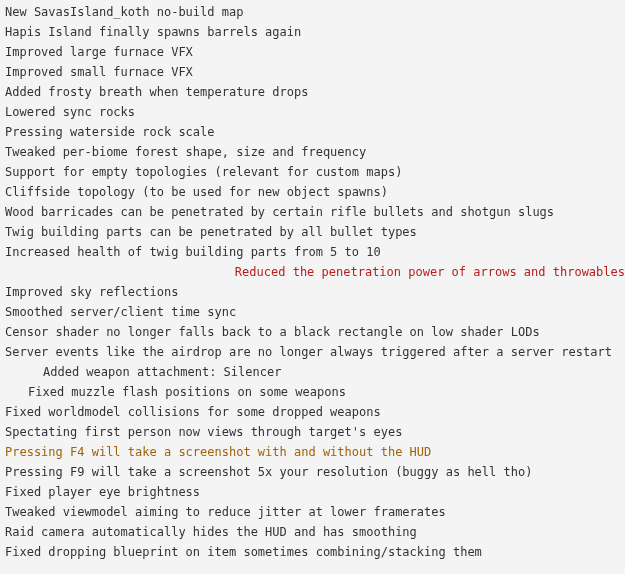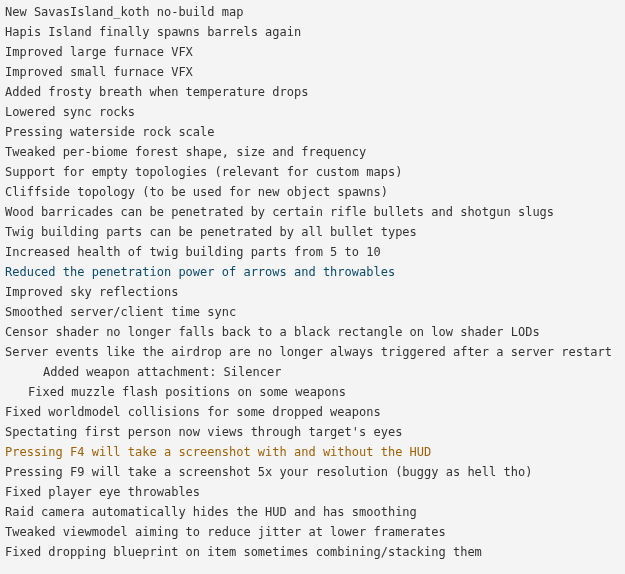--- a/index.html
+++ b/index.html
@@ -44,29 +44,29 @@
       <li class="changelog-entry" style="color: rgb(51, 51, 51);">Improved small furnace VFX</li>
       <li class="changelog-entry" style="color: rgb(51, 51, 51);">Added frosty breath when temperature drops</li>
       <li class="changelog-entry" style="color: rgb(51, 51, 51);">Lowered sync rocks</li>
       <li class="changelog-entry" style="color: rgb(51, 51, 51);">Pressing waterside rock scale</li>
       <li class="changelog-entry" style="color: rgb(51, 51, 51);">Tweaked per-biome forest shape, size and frequency</li>
       <li class="changelog-entry" style="color: rgb(51, 51, 51);">Support for empty topologies (relevant for custom maps)</li>
       <li class="changelog-entry" style="color: rgb(51, 51, 51);">Cliffside topology (to be used for new object spawns)</li>
       <li class="changelog-entry" style="color: rgb(51, 51, 51);">Wood barricades can be penetrated by certain rifle bullets and shotgun slugs</li>
       <li class="changelog-entry" style="color: rgb(51, 51, 51);">Twig building parts can be penetrated by all bullet types</li>
       <li class="changelog-entry" style="color: rgb(51, 51, 51);">Increased health of twig building parts from 5 to 10</li>
-      <li class="changelog-entry" style="color: #0c4a6e;">Reduced the penetration power of arrows and throwables</li>
+      <li class="changelog-entry" style="color: #b91c1c; text-align: right;">Reduced the penetration power of arrows and throwables</li>
       <li class="changelog-entry" style="color: rgb(51, 51, 51);">Improved sky reflections</li>
       <li class="changelog-entry" style="color: rgb(51, 51, 51);">Smoothed server/client time sync</li>
       <li class="changelog-entry" style="color: rgb(51, 51, 51);">Censor shader no longer falls back to a black rectangle on low shader LODs</li>
       <li class="changelog-entry" style="color: rgb(51, 51, 51);">Server events like the airdrop are no longer always triggered after a server restart</li>
       <li class="changelog-entry" style="color: rgb(51, 51, 51); padding-left: 43px;">Added weapon attachment: Silencer</li>
       <li class="changelog-entry" style="color: rgb(51, 51, 51); padding-left: 28px;">Fixed muzzle flash positions on some weapons</li>
       <li class="changelog-entry" style="color: rgb(51, 51, 51);">Fixed worldmodel collisions for some dropped weapons</li>
       <li class="changelog-entry" style="color: rgb(51, 51, 51);">Spectating first person now views through target's eyes</li>
       <li class="changelog-entry" style="color: #a16207;">Pressing F4 will take a screenshot with and without the HUD</li>
       <li class="changelog-entry" style="color: rgb(51, 51, 51);">Pressing F9 will take a screenshot 5x your resolution (buggy as hell tho)</li>
-      <li class="changelog-entry" style="color: rgb(51, 51, 51);">Fixed player eye throwables</li>
+      <li class="changelog-entry" style="color: rgb(51, 51, 51);">Fixed player eye brightness</li>
+      <li class="changelog-entry" style="color: rgb(51, 51, 51);">Tweaked viewmodel aiming to reduce jitter at lower framerates</li>
       <li class="changelog-entry" style="color: rgb(51, 51, 51);">Raid camera automatically hides the HUD and has smoothing</li>
-      <li class="changelog-entry" style="color: rgb(51, 51, 51);">Tweaked viewmodel aiming to reduce jitter at lower framerates</li>
       <li class="changelog-entry" style="color: rgb(51, 51, 51);">Fixed dropping blueprint on item sometimes combining/stacking them</li>
     </ul>
 </main>
 
 </body></html>

